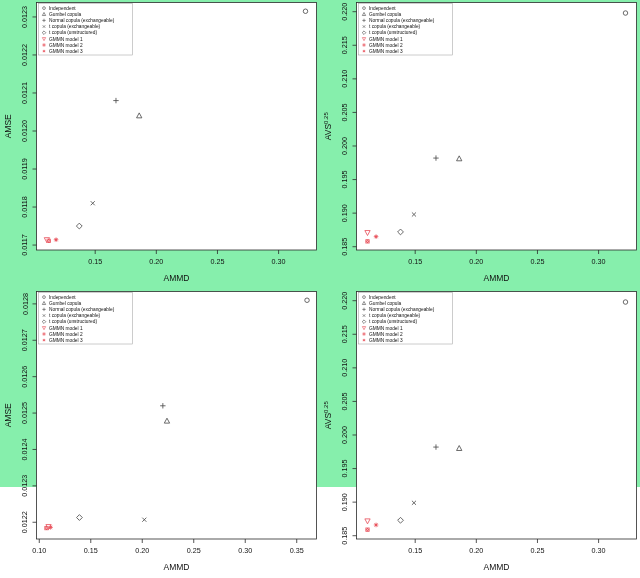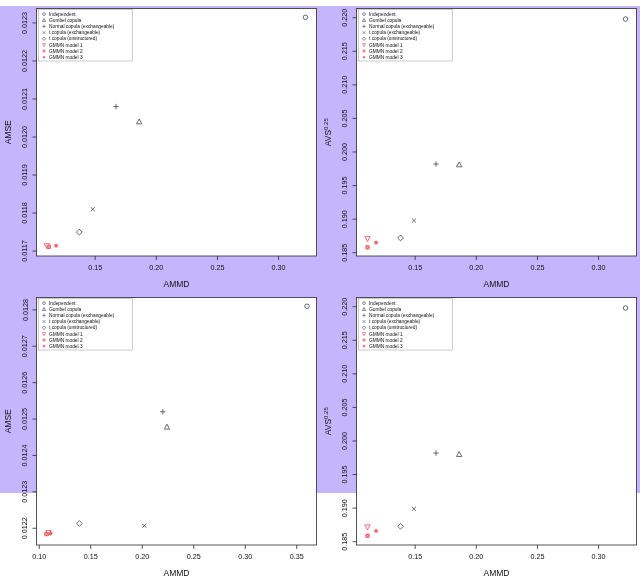--- a/index.html
+++ b/index.html
@@ -1,17 +1,17 @@
 <!DOCTYPE html>
 <html><head>
 <meta charset="utf-8">
 <style>
   html,body{margin:0;padding:0;background:#ffffff;}
   body{width:640px;height:578px;font-family:"Liberation Sans",sans-serif;}
-  .figure{display:grid;grid-template-columns:320px 320px;grid-template-rows:289px 289px;width:640px;height:487px;background:#c4b5fd;margin-top:6px;}
+  .figure{display:grid;grid-template-columns:320px 320px;grid-template-rows:289px 289px;width:640px;height:487px;background:#86efac;}
   .panel{width:320px;height:289px;overflow:hidden;}
   svg text{fill:#111111;}
 </style>
 </head>
 <body>
 
 <div class="figure">
   <div class="panel">
     <svg width="320" height="289" viewBox="0 0 320 289">
         <rect x="36.5" y="2.5" width="280" height="247.5" fill="#ffffff" stroke="#2b2b2b" stroke-width="0.8"></rect>

